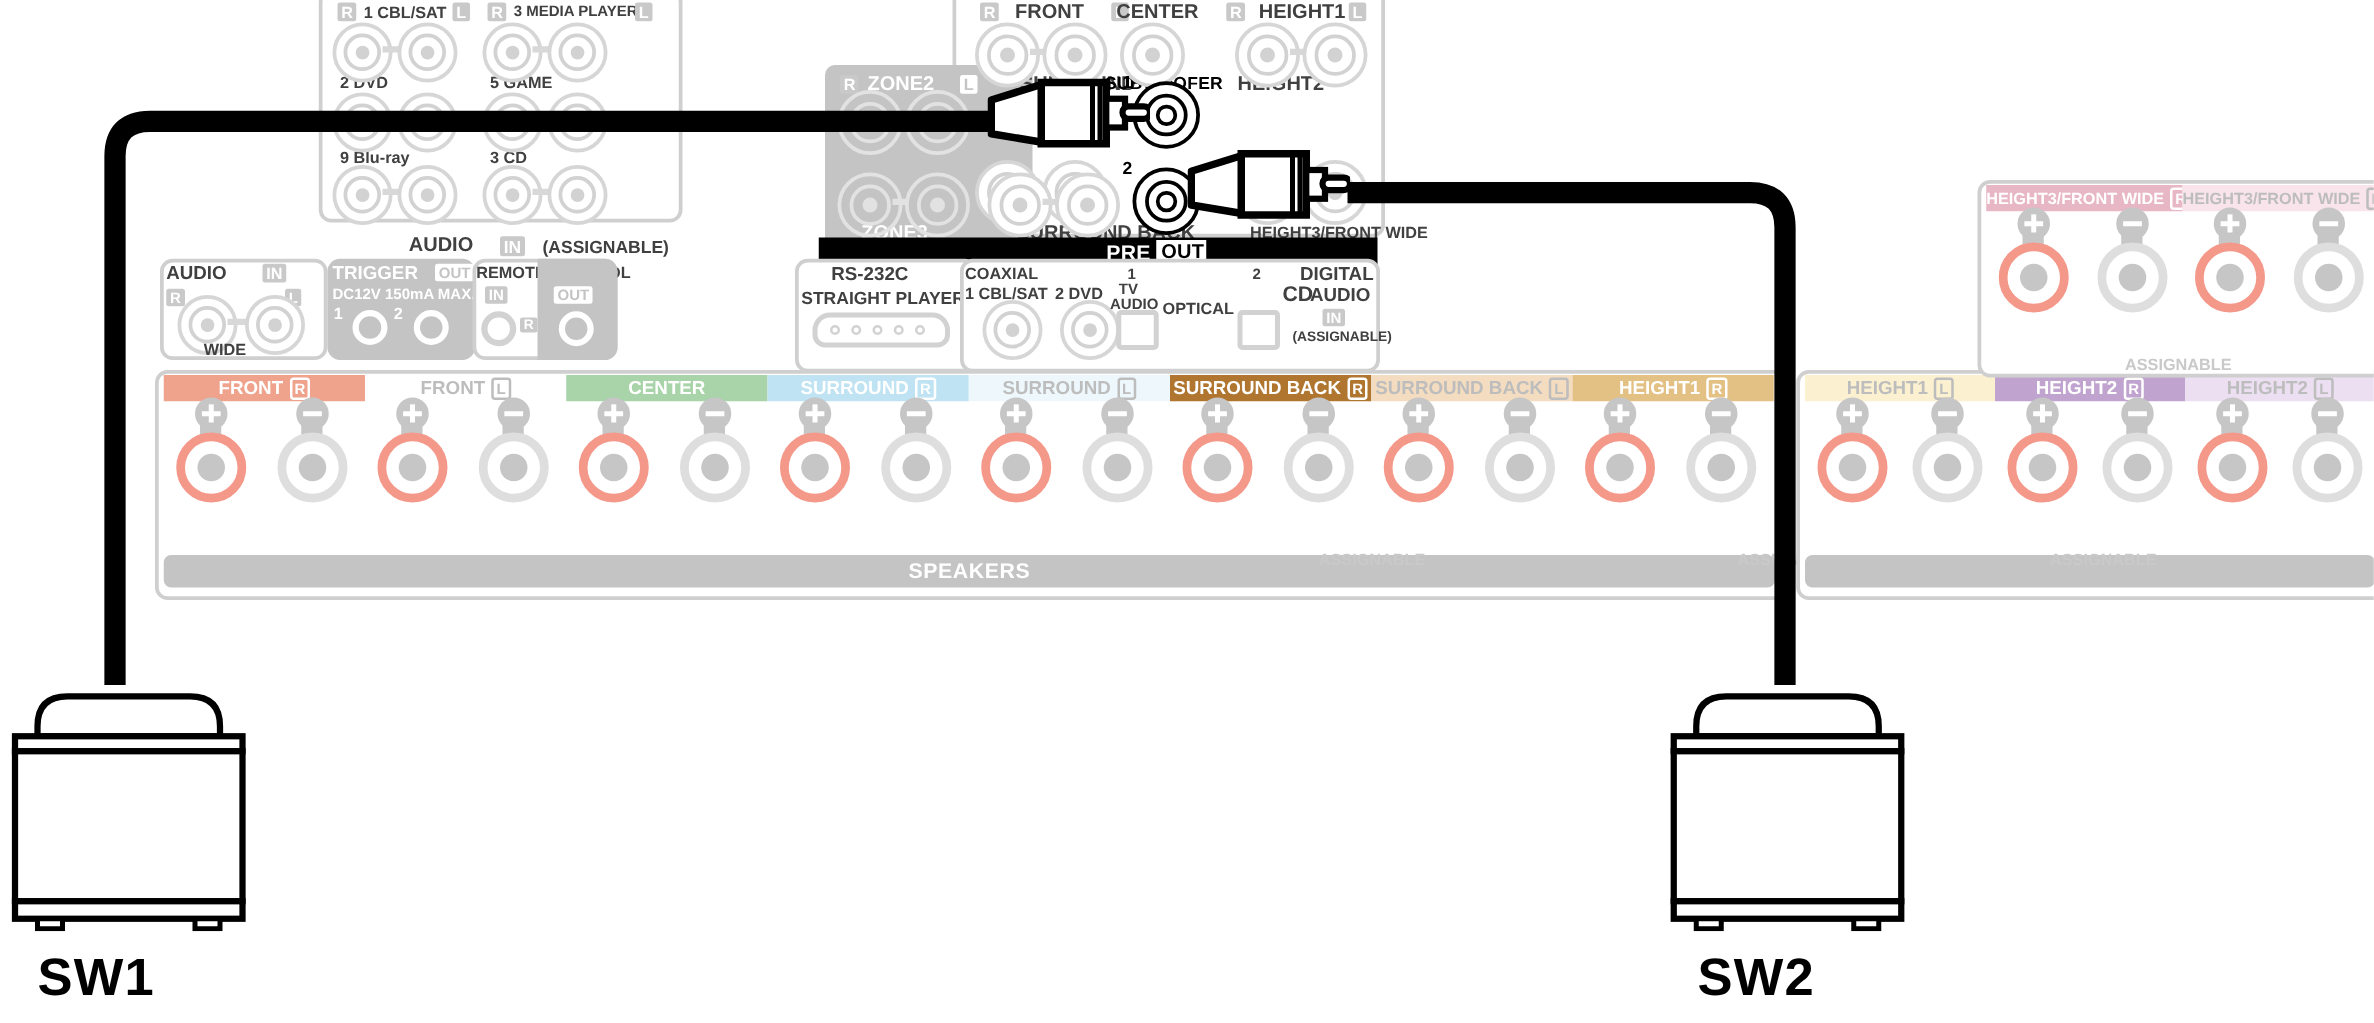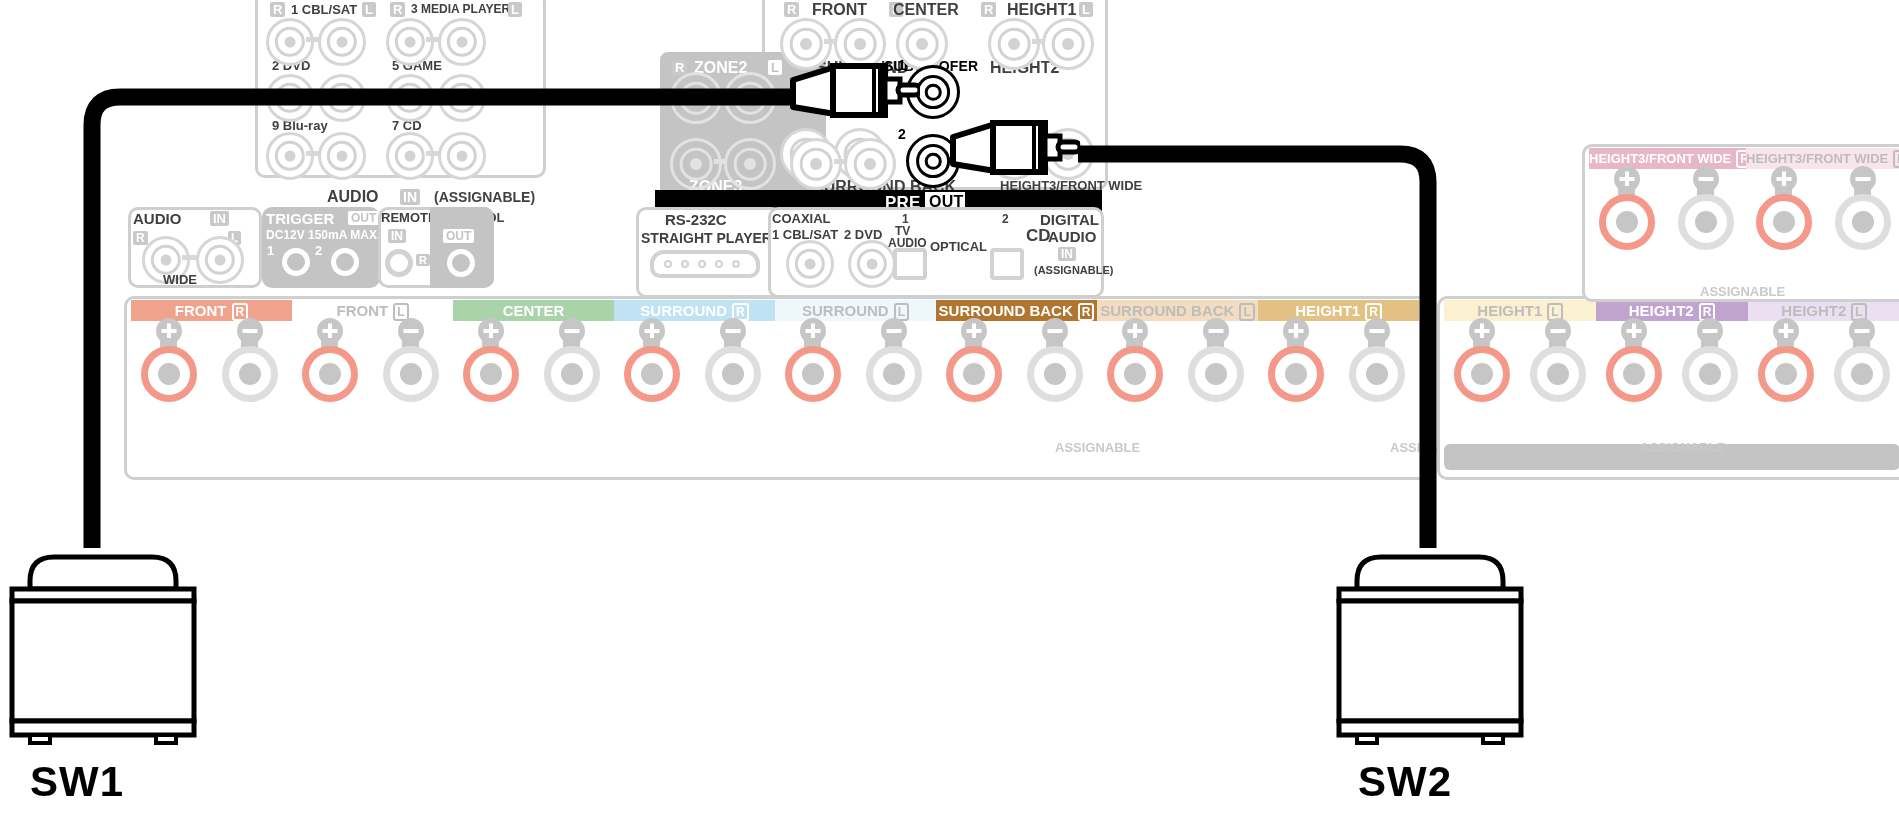--- a/index.html
+++ b/index.html
@@ -73,21 +73,21 @@
   <div class="gtxt" style="left:291px;top:2px;font-size:13px;">1 CBL/SAT</div>
   <div class="gtag" style="left:362px;top:2px;font-size:13px;">L</div>
 
   <div class="gtag" style="left:390px;top:2px;font-size:13px;">R</div>
   <div class="gtxt" style="left:411px;top:2px;font-size:12px;">3 MEDIA PLAYER</div>
   <div class="gtag" style="left:508px;top:2px;font-size:13px;">L</div>
 
   <div class="gtxt" style="left:272px;top:58px;font-size:13px;">2 DVD</div>
   <div class="gtxt" style="left:392px;top:58px;font-size:13px;">5 GAME</div>
   <div class="gtxt" style="left:272px;top:118px;font-size:13px;">9 Blu-ray</div>
-  <div class="gtxt" style="left:392px;top:118px;font-size:13px;">7 CD</div>
+  <div class="gtxt" style="left:392px;top:118px;font-size:13px;">3 CD</div>
 
   <div class="rca onwhite" style="left:266px;top:18px;width:42px;height:42px;"></div>
   <div class="jbar" style="left:306px;top:37px;width:14px;"></div>
   <div class="rca onwhite" style="left:318px;top:18px;width:42px;height:42px;"></div>
   <div class="rca onwhite" style="left:386px;top:18px;width:42px;height:42px;"></div>
   <div class="jbar" style="left:426px;top:37px;width:14px;"></div>
   <div class="rca onwhite" style="left:438px;top:18px;width:42px;height:42px;"></div>
 
   <div class="rca onwhite" style="left:266px;top:74px;width:42px;height:42px;"></div>
   <div class="jbar" style="left:306px;top:93px;width:14px;"></div>
@@ -289,20 +289,21 @@
       <div class="termstem" style="left: 1206.5px; top: 338px;"></div>
       <div class="term" style="left: 1187.5px; top: 346px;"></div>
       <div class="screw plus" style="left: 1283px; top: 318px;"></div>
       <div class="termstem" style="left: 1287px; top: 338px;"></div>
       <div class="term red" style="left: 1268px; top: 346px;"></div>
       <div class="screw" style="left: 1363.5px; top: 318px;"></div>
       <div class="termstem" style="left: 1367.5px; top: 338px;"></div>
       <div class="term" style="left: 1348.5px; top: 346px;"></div>
     </div>
 
+  <div class="speakersbar" style="left:131px;top:444px;width:1289px;height:26px;">SPEAKERS</div>
   <div class="assign" style="left:1055px;top:440px;">ASSIGNABLE</div>
   <div class="assign" style="left:1390px;top:440px;">ASSIGNABLE</div>
 
   <div class="spkblock" style="left:1437px;top:296px;width:470px;height:178px;"></div>
   <div id="spk-right-tags">
       <div class="spktag" style="left: 1444px; top: 300px; width: 152px; background: rgb(251, 240, 207); color: rgb(189, 189, 189);"><span>HEIGHT1</span><span style="border: 2px solid rgb(189, 189, 189); border-radius: 3px; padding: 0px 2px; margin-left: 5px; font-size: 12px;">L</span></div>
       <div class="spktag" style="left: 1596px; top: 300px; width: 152px; background: rgb(192, 164, 207); color: rgb(255, 255, 255);"><span>HEIGHT2</span><span style="border: 2px solid rgb(255, 255, 255); border-radius: 3px; padding: 0px 2px; margin-left: 5px; font-size: 12px;">R</span></div>
       <div class="spktag" style="left: 1748px; top: 300px; width: 152px; background: rgb(236, 223, 242); color: rgb(189, 189, 189);"><span>HEIGHT2</span><span style="border: 2px solid rgb(189, 189, 189); border-radius: 3px; padding: 0px 2px; margin-left: 5px; font-size: 12px;">L</span></div>
     </div>
   <div id="spk-right-terms">

